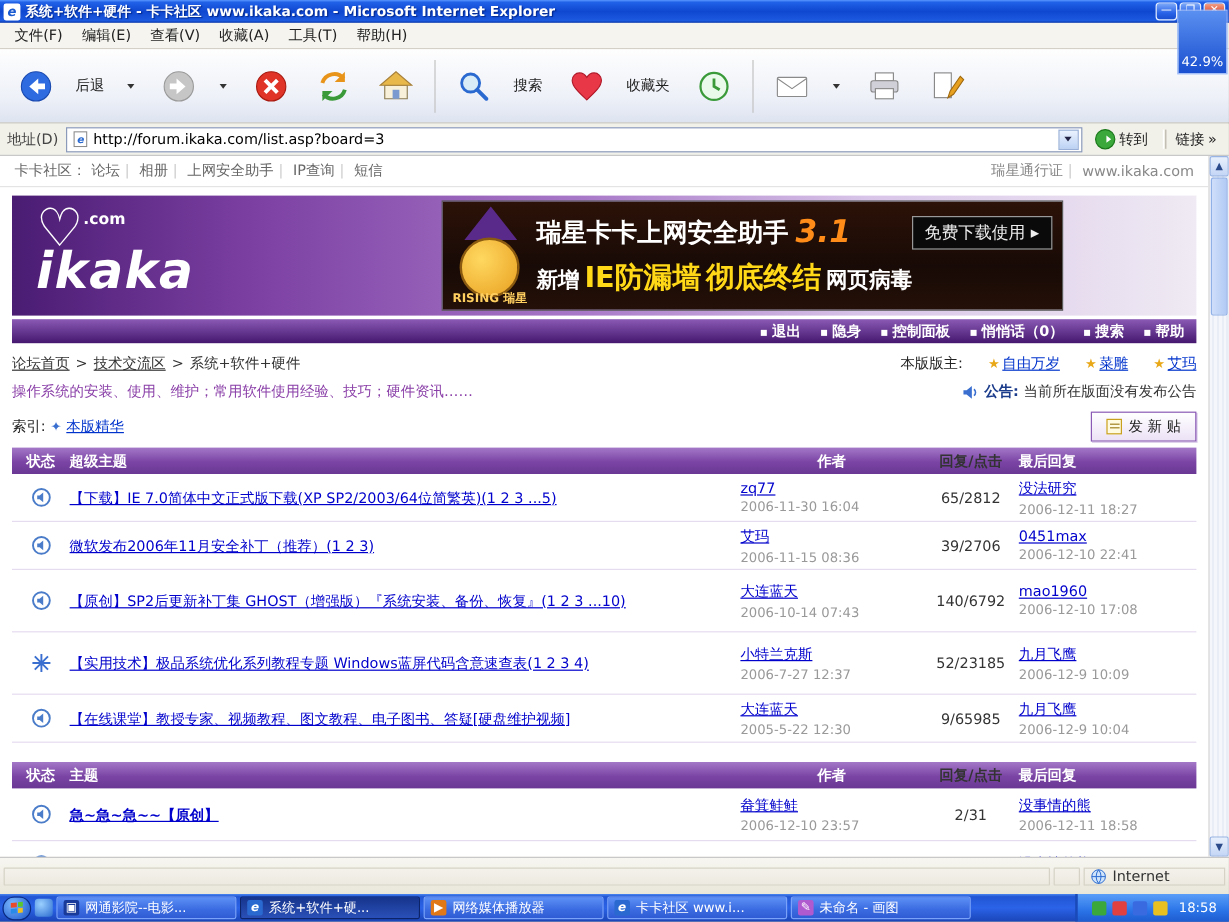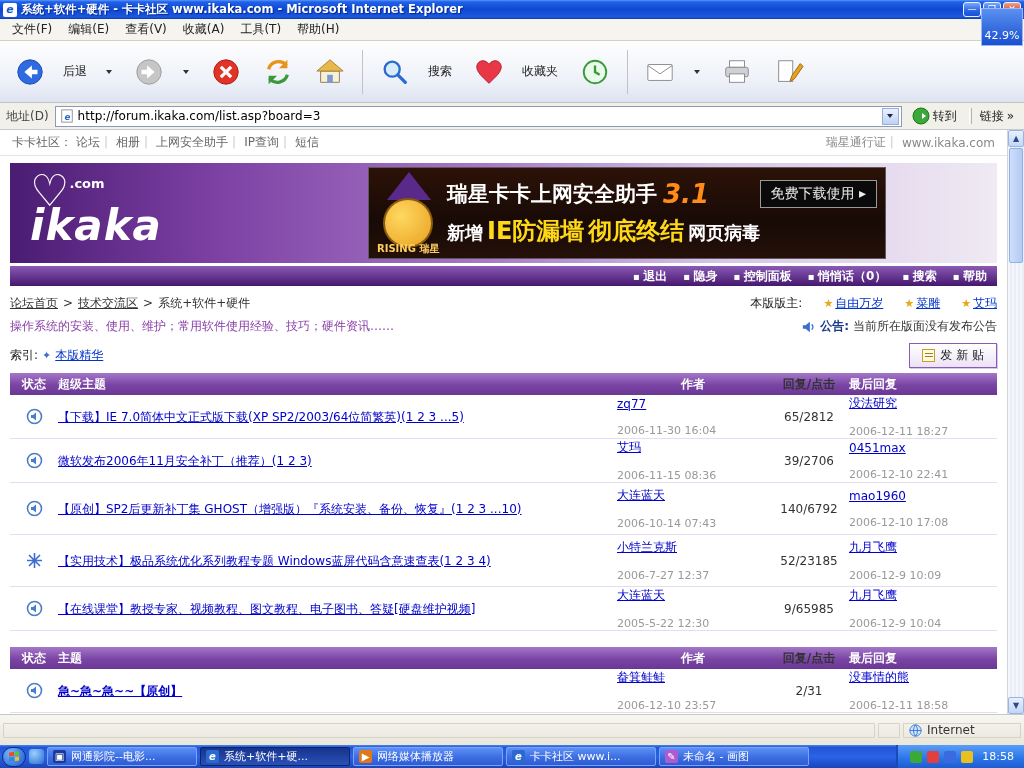--- a/index.html
+++ b/index.html
@@ -7,21 +7,21 @@
   body { font-family:"DejaVu Sans","Liberation Sans",sans-serif; font-size:12px; background:#000; }
   a { cursor:pointer; }
   .window { position:absolute; inset:0; display:flex; flex-direction:column; background:#ece9d8; }
 
   
   .titlebar { height:19px; background:linear-gradient(180deg,#5a96ff 0%,#2061e8 10%,#0f47d0 50%,#1c5ae0 90%,#0a38b0 100%); display:flex; align-items:center; padding:0 3px; color:#fff; position:relative; flex:0 0 auto; }
   .ie-app-icon { width:14px; height:14px; background:#fff; border-radius:2px; color:#1a5ad0; font-weight:bold; font-style:italic; font-size:11px; line-height:14px; text-align:center; margin-right:4px; }
   .ttl { font-weight:bold; font-size:11.5px; text-shadow:1px 1px 1px #00278c; flex:1; white-space:nowrap; overflow:hidden; }
   .winbtn { width:18px; height:15px; border-radius:3px; margin-left:2px; border:1px solid #e8f0ff; color:#fff; font-size:9px; line-height:12px; text-align:center; background:linear-gradient(180deg,#7aa8f8,#2a63e8 60%,#1a4fd0); }
   .winbtn.close { background:linear-gradient(180deg,#f0a088,#dd4a30 60%,#c03018); }
-  .overlay-meter { position:absolute; top:8px; right:1px; width:42px; height:38px; background:linear-gradient(180deg,#5a90f0,#1a4fd0); border:1px solid #9ab8f8; color:#fff; font-size:11px; display:flex; align-items:flex-end; justify-content:center; padding-bottom:3px; z-index:60; }
+  .overlay-meter { position:absolute; top:8px; right:1px; width:42px; height:54px; background:linear-gradient(180deg,#5a90f0,#1a4fd0); border:1px solid #9ab8f8; color:#fff; font-size:11px; display:flex; align-items:flex-end; justify-content:center; padding-bottom:3px; z-index:60; }
 
   
   .menubar { height:22px; background:#f5f4ef; border-bottom:1px solid #d4d0c8; display:flex; align-items:center; padding-left:4px; flex:0 0 auto; }
   .menuitem { padding:3px 8px; color:#222; }
 
   
   .toolbar { height:62px; background:linear-gradient(180deg,#fefefe,#eef1f8 65%,#dde3f0); border-bottom:1px solid #c4c4c4; display:flex; align-items:center; padding:0 10px; gap:12px; flex:0 0 auto; }
   .tbtn { display:flex; align-items:center; gap:18px; padding:3px 5px; border-radius:3px; color:#222; font-size:12px; }
   .ic32 { width:30px; height:30px; flex:0 0 auto; }
   .tsep { width:1px; height:44px; background:#c2c2c2; }
@@ -110,21 +110,21 @@
   .trow { display:flex; align-items:center; border-bottom:1px solid #e6dcf0; min-height:40px; }
   .trow.tall { min-height:52px; }
   .c-status { width:48px; display:flex; justify-content:center; align-items:center; flex:0 0 auto; }
   .c-title { flex:1; padding-right:8px; min-width:0; }
   .c-title a { color:#0000cc; text-decoration:underline; line-height:1.5; }
   .c-title a.bold { font-weight:bold; }
   .c-author { width:152px; flex:0 0 auto; display:flex; flex-direction:column; }
   .c-author a, .c-last a { color:#0000cc; text-decoration:underline; }
   .c-replies { width:80px; flex:0 0 auto; text-align:center; color:#333; }
   .c-last { width:148px; flex:0 0 auto; display:flex; flex-direction:column; }
-  .date { color:#999; font-size:11px; margin-top:13px; }
+  .date { color:#999; font-size:11px; margin-top:2px; }
   .thead .c-author, .thead .c-replies { text-align:center; display:block; }
   .thead .c-last { display:block; }
   .table-gap { height:16px; }
   .sicon { width:17px; height:17px; display:block; }
 
   
   .statusbar { height:19px; background:linear-gradient(180deg,#f7f6f1,#e9e6da); border-top:1px solid #c8c8c8; display:flex; align-items:center; padding:15px 3px; gap:3px; flex:0 0 auto; }
   .sb-panel { flex:1; height:15px; border:1px solid #d6d3c6; border-radius:1px; }
   .sb-small { width:22px; flex:0 0 auto; }
   .sb-zone { width:118px; flex:0 0 auto; display:flex; align-items:center; gap:5px; padding:0 5px; color:#333; border:1px solid #d6d3c6; height:15px; }

